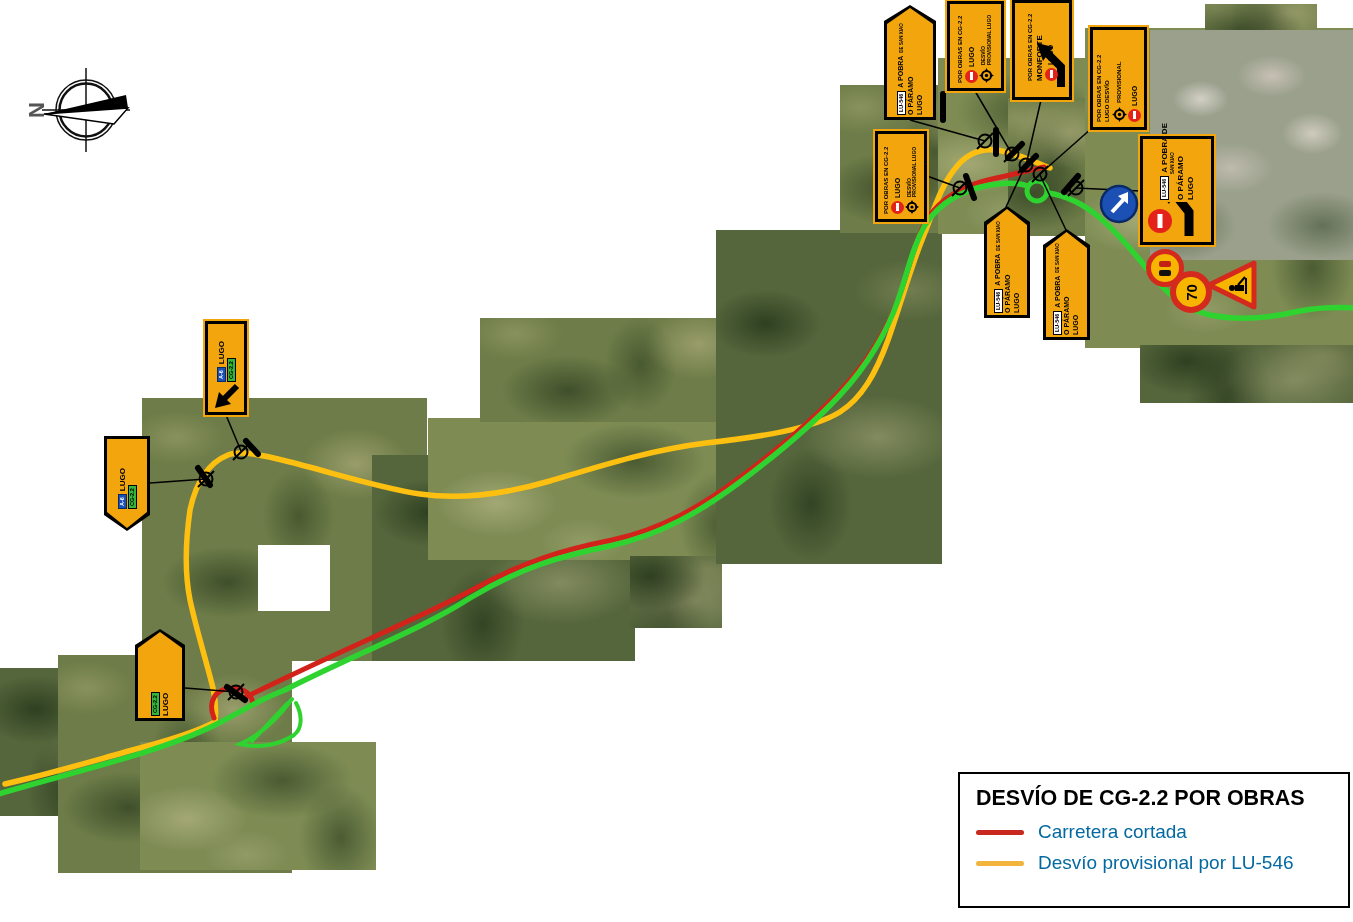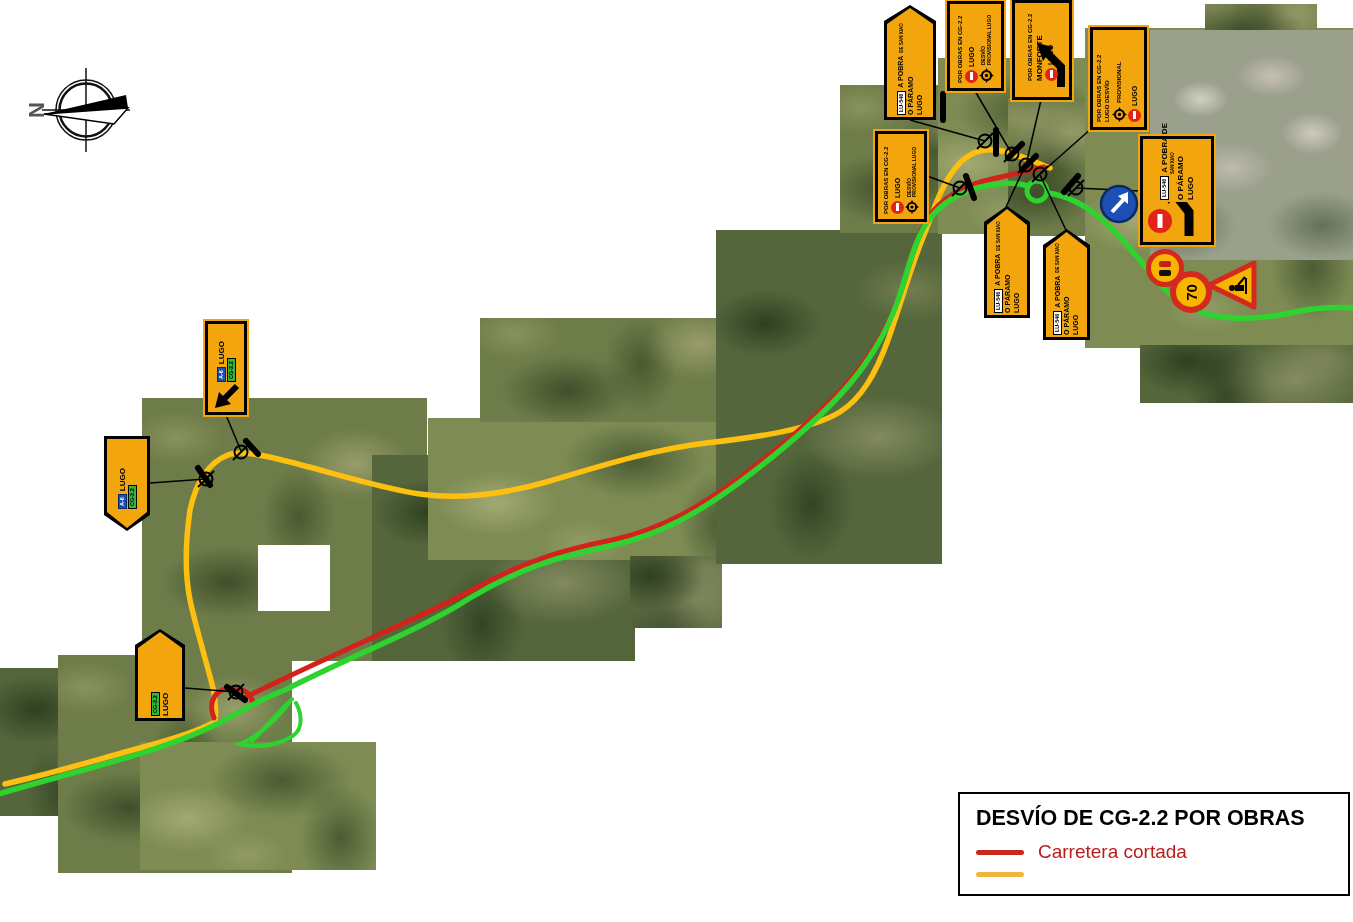--- a/index.html
+++ b/index.html
@@ -53,26 +53,26 @@
   .chip{display:inline-block;font-size:5.5px;font-weight:bold;line-height:7px;
         padding:0 2px;border:1px solid #000;white-space:nowrap;}
   .chip.w{background:#fff;color:#000;}
   .chip.b{background:#1b50b4;color:#fff;border-color:#0a2a66;}
   .chip.g{background:#35b53c;color:#000;}
   .noentry{position:relative;display:inline-block;width:13px;height:13px;border-radius:50%;
            background:#e3231a;flex:0 0 auto;}
   .noentry::after{content:"";position:absolute;left:2.5px;top:5px;width:8px;height:3px;background:#fff;}
   .circ{position:absolute;border-radius:50%;box-sizing:border-box;z-index:6;}
   
-  #legend{position:absolute;left:958px;top:792px;width:392px;height:104px;background:#fff;
+  #legend{position:absolute;left:958px;top:772px;width:392px;height:136px;background:#fff;
           border:2.5px solid #000;box-sizing:border-box;z-index:7;padding:10px 16px;}
   #legend h1{margin:2px 0 10px 0;font-size:21.5px;font-weight:bold;color:#000;}
   .litem{display:flex;align-items:center;gap:14px;margin:9px 0;}
   .sw{width:48px;height:5px;border-radius:3px;flex:0 0 auto;}
-  .litem span{font-size:19px;color:#b91c1c;}
+  .litem span{font-size:19px;color:#0369a1;}
 </style>
 </head>
 <body>
 
 <div id="stage">
 
   <div class="tile m1" style="left:0;top:668px;width:162px;height:148px"></div>
   <div class="tile m2" style="left:58px;top:655px;width:234px;height:218px"></div>
   <div class="tile m3" style="left:140px;top:742px;width:236px;height:128px"></div>
   <div class="tile m2" style="left:142px;top:398px;width:285px;height:263px"></div>
@@ -472,16 +472,17 @@
   </svg>
 
   <div id="legend">
     <h1>DESVÍO DE CG-2.2 POR OBRAS</h1>
     <div class="litem">
       <span class="sw" style="background:#c8281e"></span>
       <span>Carretera cortada</span>
       </div>
     <div class="litem">
       <span class="sw" style="background:#f2b43c"></span>
+      <span>Desvío provisional por LU-546</span>
       </div>
   </div>
 
 </div>
 
 </body></html>

